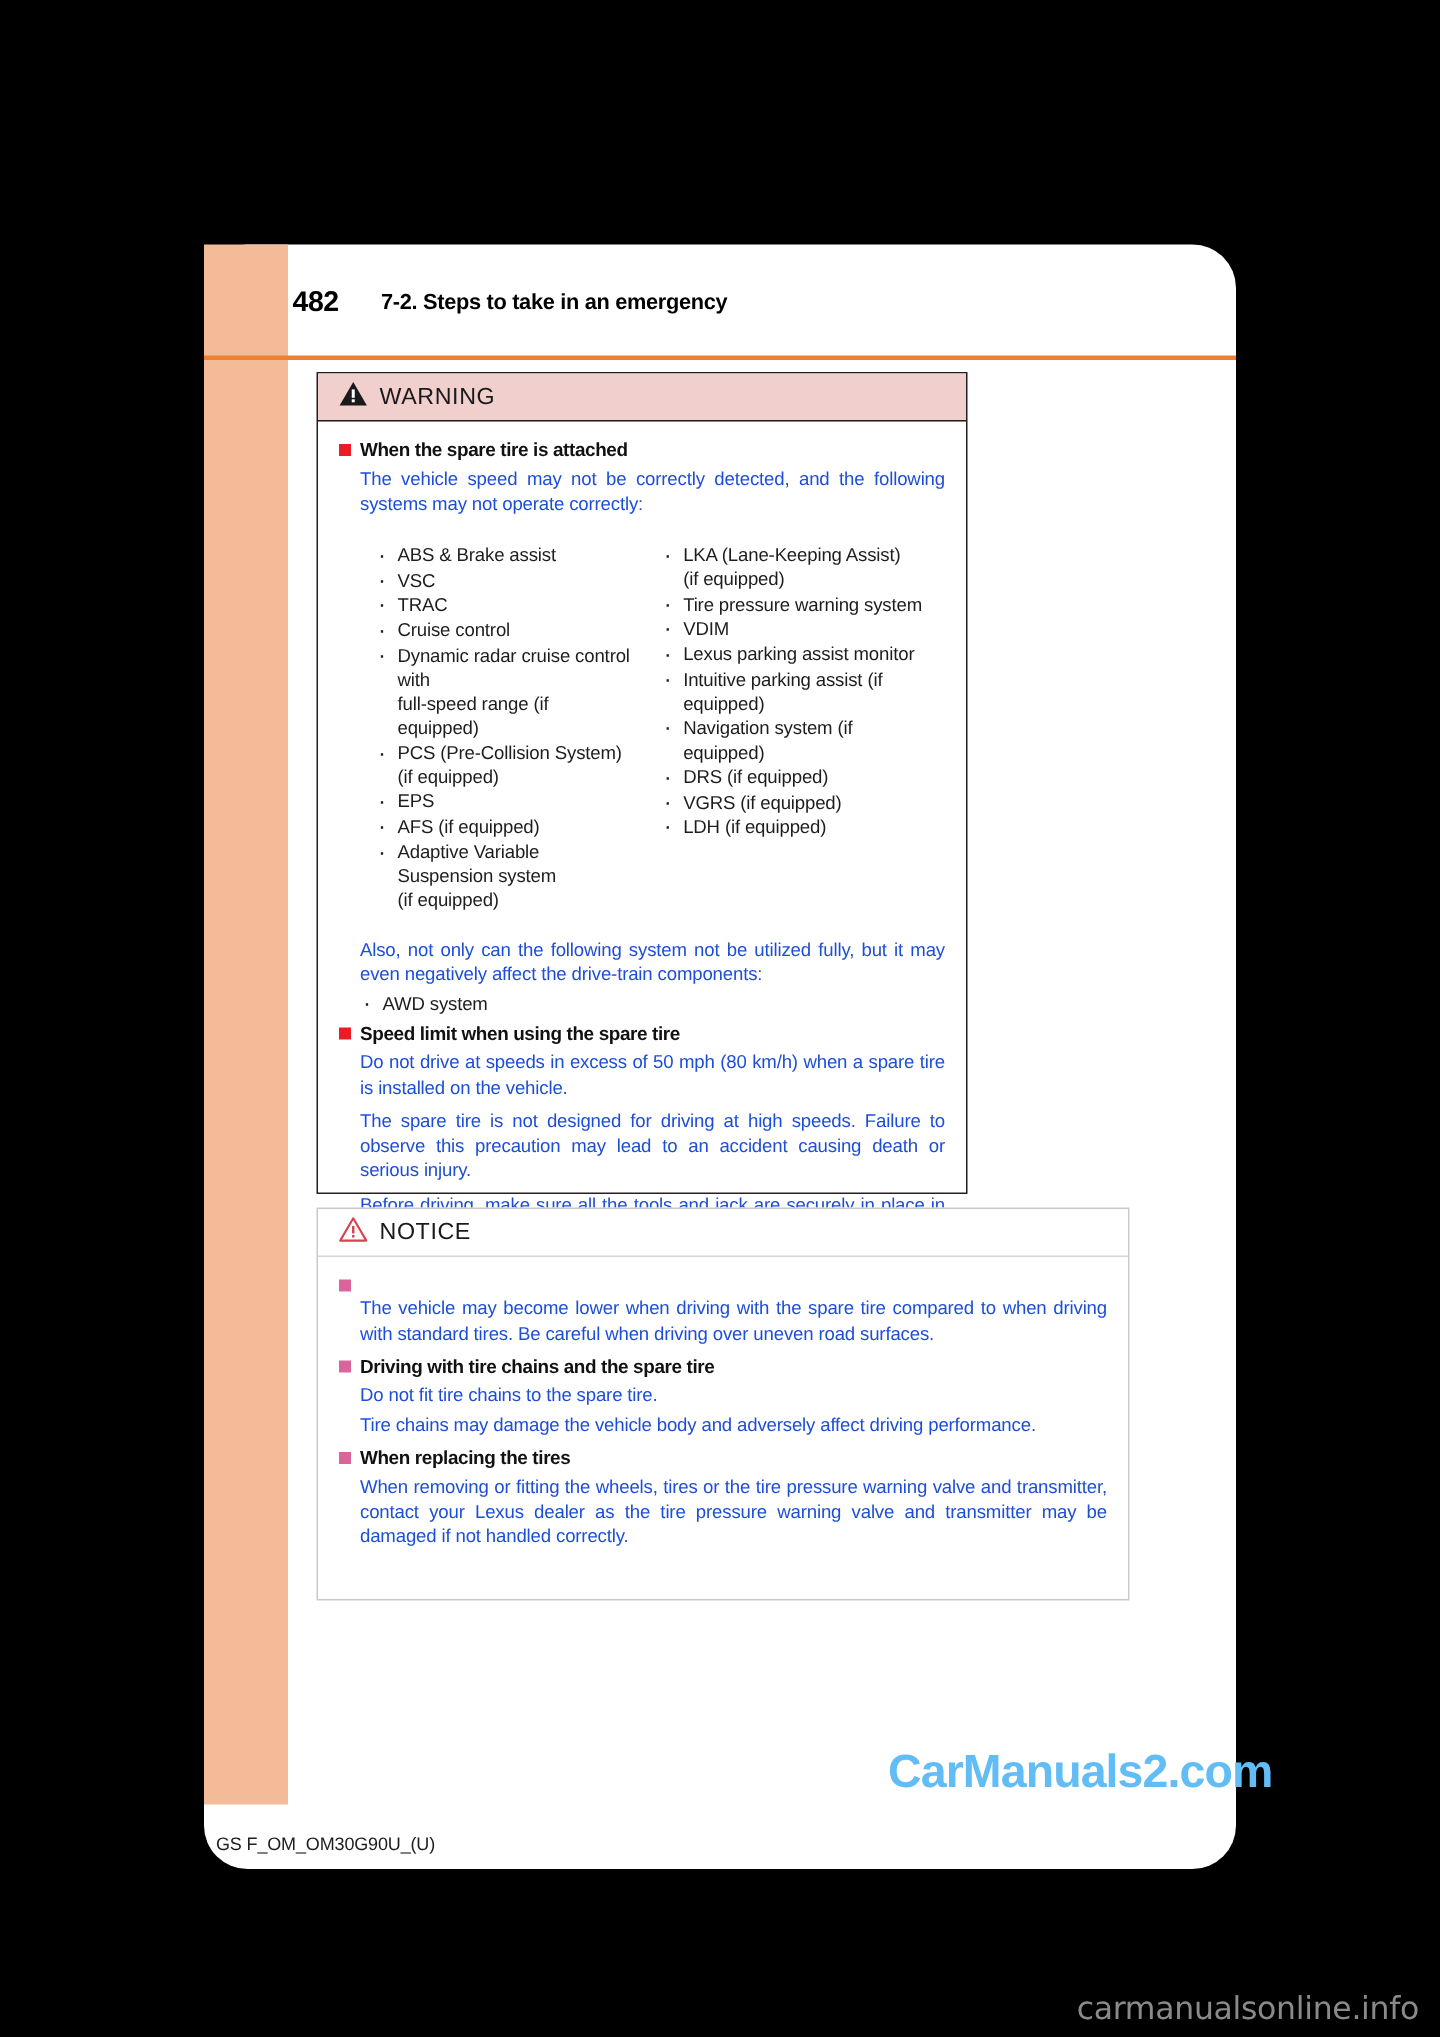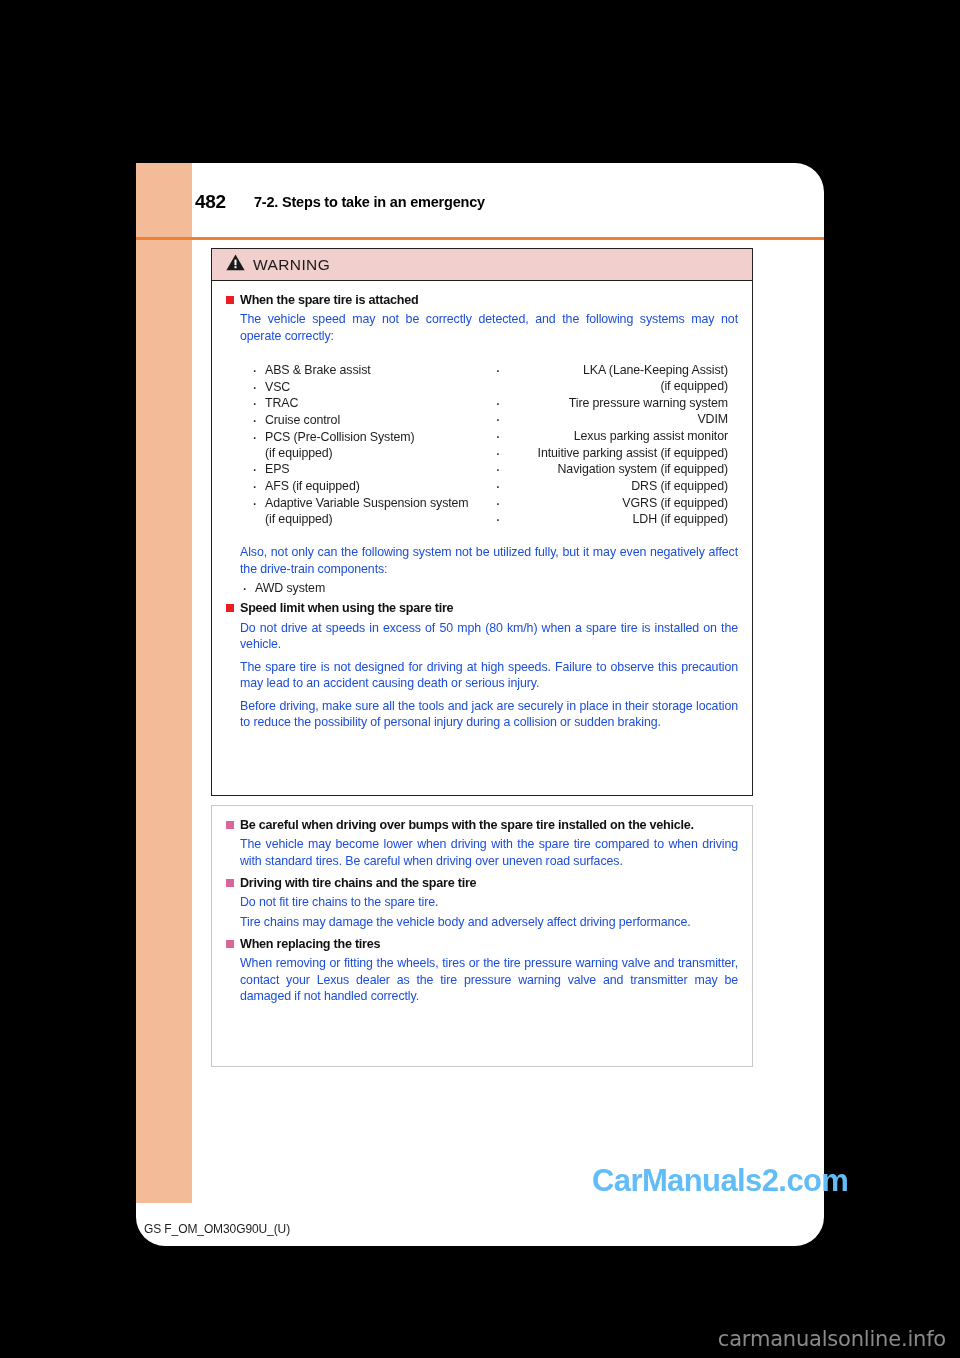--- a/index.html
+++ b/index.html
@@ -73,21 +73,21 @@
 
   
   .callout {
     position: absolute;
     box-sizing: border-box;
     background: #ffffff;
   }
   #warning-box {
     left: 75px;
     top: 85px;
-    width: 542px;
+    width: 434px;
     height: 548px;
     border: 1.6px solid #231f20;
   }
   #notice-box {
     left: 75px;
     top: 642px;
     width: 542px;
     height: 262px;
     border: 1px solid #c9c9c9;
   }
@@ -154,21 +154,21 @@
   }
   .para.tight { margin-bottom: 3px; }
   .para.nojust { text-align: left; }
 
   
   .cols {
     display: flex;
     margin: 8px 0 7px 14px;
   }
   .col-left { width: 250px; }
-  .col-right { width: 262px; text-align: right; }
+  .col-right { width: 262px; }
 
   ul.dot {
     list-style: none;
     margin: 10px;
     padding: 0;
   }
   ul.dot li {
     position: relative;
     padding-left: 15px;
     font-size: 12.4px;
@@ -255,20 +255,21 @@
       </div>
       <p class="para">The vehicle speed may not be correctly detected, and the following systems may not operate correctly:</p>
 
       <div class="cols">
         <div class="col-left">
           <ul class="dot">
             <li><span>ABS &amp; Brake assist</span></li>
             <li><span>VSC</span></li>
             <li><span>TRAC</span></li>
             <li><span>Cruise control</span></li>
+            <li><span>Dynamic radar cruise control with</span><span class="cont">full-speed range (if equipped)</span></li>
             <li><span>PCS (Pre-Collision System)</span><span class="cont">(if equipped)</span></li>
             <li><span>EPS</span></li>
             <li><span>AFS (if equipped)</span></li>
             <li><span>Adaptive Variable Suspension system</span><span class="cont">(if equipped)</span></li>
           </ul>
         </div>
         <div class="col-right">
           <ul class="dot">
             <li><span>LKA (Lane-Keeping Assist)</span><span class="cont">(if equipped)</span></li>
             <li><span>Tire pressure warning system</span></li>
@@ -294,26 +295,35 @@
       </div>
       <p class="para">Do not drive at speeds in excess of 50 mph (80 km/h) when a spare tire is installed on the vehicle.</p>
       <p class="para">The spare tire is not designed for driving at high speeds. Failure to observe this precaution may lead to an accident causing death or serious injury.</p>
 
       <p class="para">Before driving, make sure all the tools and jack are securely in place in their storage location to reduce the possibility of personal injury during a collision or sudden braking.</p>
 
     </div>
   </div>
 
   <div class="callout" id="notice-box">
+    <div class="callout-header" id="notice-header">
+      <span class="tri-icon">
+        <svg width="19" height="17" viewBox="0 0 19 17">
+          <polygon points="9.5,1.2 18.2,16.1 0.8,16.1" fill="none" stroke="#d9414f" stroke-width="1.4" stroke-linejoin="round"></polygon>
+          <rect x="8.7" y="6.3" width="1.6" height="5" fill="#d9414f"></rect>
+          <rect x="8.7" y="12.3" width="1.6" height="1.7" fill="#d9414f"></rect>
+        </svg>
+      </span>
+      <span class="callout-header-label">NOTICE</span>
+    </div>
 
     <div class="callout-body">
 
       <div class="sq-head">
         <span class="sq sq-pink"></span>
-        <span class="sq-head-text">Be careful when driving over bumps with the spare tire installed on the vehicle.</span>
       </div>
       <p class="para">The vehicle may become lower when driving with the spare tire compared to when driving with standard tires. Be careful when driving over uneven road surfaces.</p>
 
       <div class="sq-head">
         <span class="sq sq-pink"></span>
         <span class="sq-head-text">Driving with tire chains and the spare tire</span>
       </div>
       <p class="para nojust tight">Do not fit tire chains to the spare tire.</p>
       <p class="para nojust">Tire chains may damage the vehicle body and adversely affect driving performance.</p>
 

